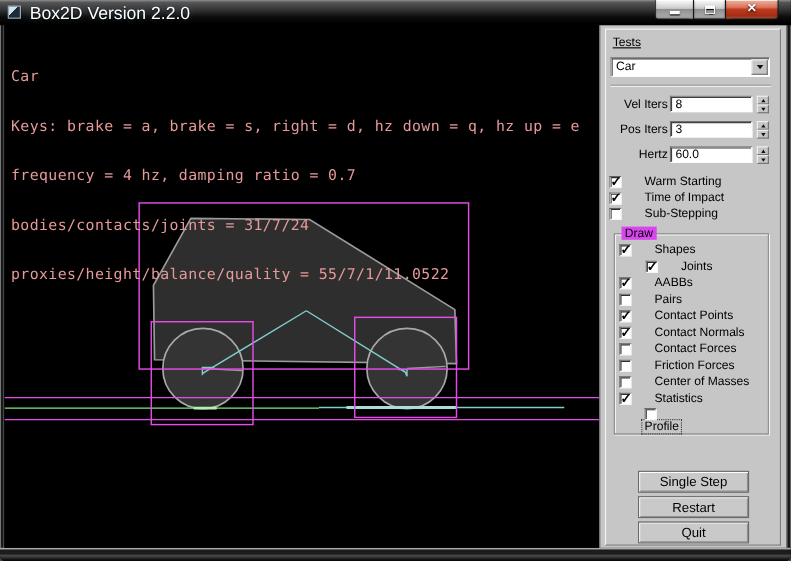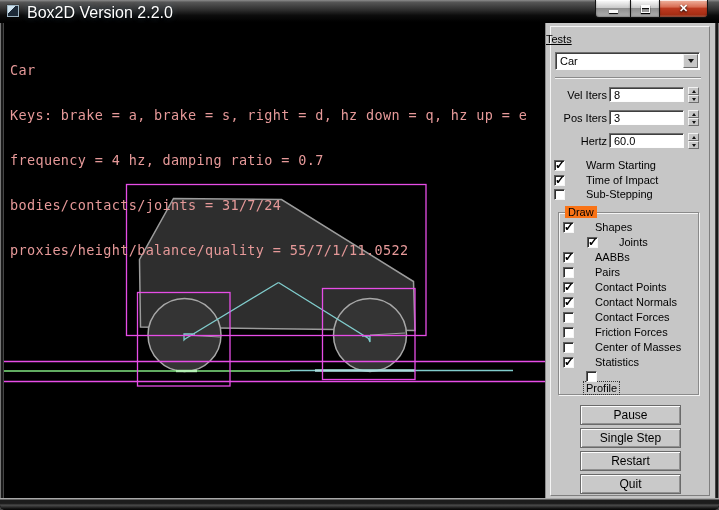--- a/index.html
+++ b/index.html
@@ -130,21 +130,21 @@
   }
   .cblabel { margin-left:21px; }
   .cblabel.focus { outline:1px dotted #333; padding:0 2px; }
 
   .groupbox {
     position:absolute; left:12px; top:189px; width:141px; height:183px;
     border:1px solid #8a8a8a;
     box-shadow:inset 1px 1px 0 #f4f4f4, 1px 1px 0 #f4f4f4;
   }
   .groupbox-label {
-    position:absolute; left:6px; top:-7px; background:#f97316; padding:0 3px;
+    position:absolute; left:6px; top:-7px; background:#d946ef; padding:0 3px;
   }
 
   .g-btn {
     position:absolute; left:34px; width:101px; height:20px;
     background:#c9c9c9; border:1px solid #6a6a6a;
     box-shadow:inset 1px 1px 0 #fdfdfd, inset -1px -1px 0 #909090;
     font-size:12px; color:#000; text-align:center; line-height:18px;
   }
 </style>
 </head>
@@ -204,21 +204,21 @@
       <div>Keys: brake = a, brake = s, right = d, hz down = q, hz up = e</div>
       <div>frequency = 4 hz, damping ratio = 0.7</div>
       <div>bodies/contacts/joints = 31/7/24</div>
       <div>proxies/height/balance/quality = 55/7/1/11.0522</div>
     </div>
   </div>
 
   <div class="panel">
     <div class="col-border"></div>
 
-    <div class="pl" style="left:0;top:10px;text-decoration:underline;">Tests</div>
+    <div class="pl" style="left:11px;top:10px;text-decoration:underline;">Tests</div>
 
     <div class="combo">
       <span class="combo-value">Car</span>
       <span class="combo-btn">
         <span class="tri-down"></span>
       </span>
     </div>
 
     <div class="separator"></div>
 
@@ -310,19 +310,18 @@
     </div>
     <div class="cbrow" style="left:17px;top:333px;">
       <span class="cbbox on"></span>
       <span class="cblabel">Statistics</span>
     </div>
     <div class="cbrow" style="left:17px;top:348px;flex-direction:column;">
       <span class="cbbox"></span>
       <span class="cblabel focus">Profile</span>
     </div>
 
-    <div class="g-btn" style="top:382px;">Pause</div>
     <div class="g-btn" style="top:405px;">Single Step</div>
     <div class="g-btn" style="top:428px;">Restart</div>
     <div class="g-btn" style="top:451px;">Quit</div>
   </div>
 
 </div>
 
 </body></html>

